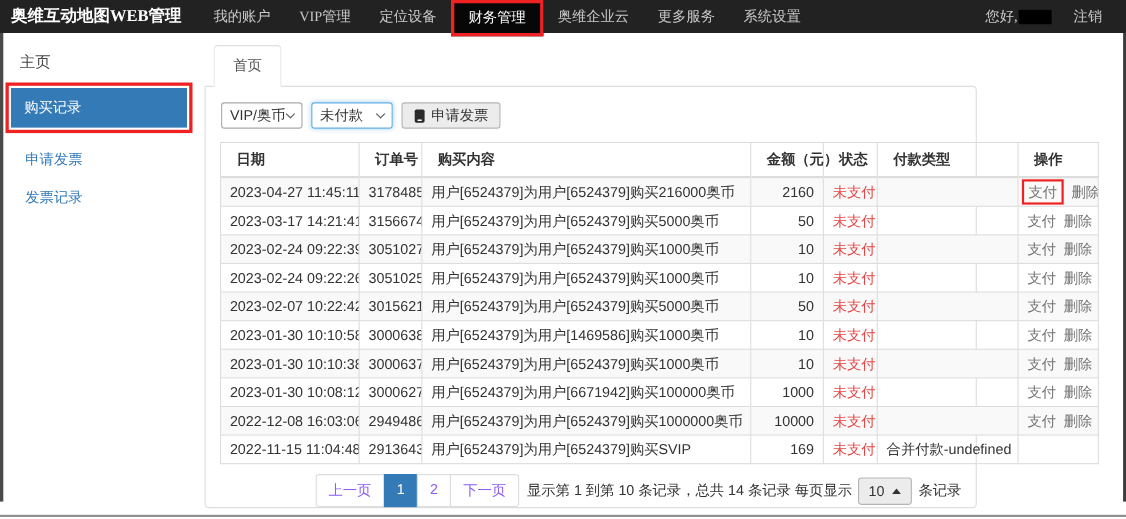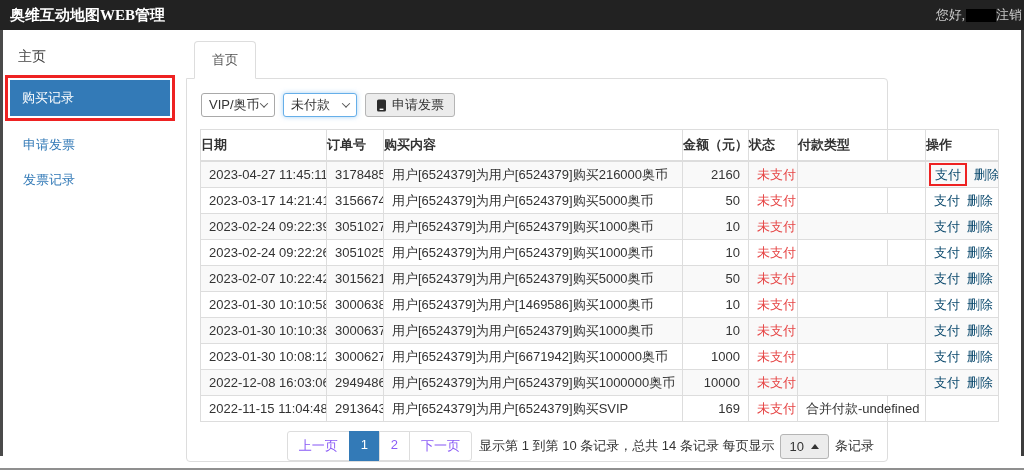--- a/index.html
+++ b/index.html
@@ -13,21 +13,21 @@
   .edge-bottom{ position:absolute; left:0; top:468px; width:1024px; height:2px; background:#8f8f8f; }
 
   
   .navbar { position:absolute; top:0; left:0; width:1024px; height:30px; background:#222;
     display:flex; align-items:stretch; z-index:10;font-family:Liberation Serif, serif; }
   .brand { color:#fff; font-weight:bold; font-size:15px; line-height:30px; padding:0 10px; white-space:nowrap; }
   .nav-items { display:flex; margin-left:6px; }
   .nav-item { color:#c9c9c9; font-size:13px; line-height:30px; padding:0 13px; white-space:nowrap; cursor:pointer; }
   .nav-item.active { background:#070707; color:#fff; }
   .nav-item.annotated { border:3px solid #ee2222; line-height:25px; height:33px; z-index:11; }
-  .nav-right { margin-left:auto; display:flex; align-items:center; padding-right:2px; }
+  .nav-right { margin-left:auto; display:flex; align-items:center; gap:20px; padding-right:22px; }
   .greeting { color:#c9c9c9; font-size:13px; display:flex; align-items:center; }
   .redaction { display:inline-block; width:30px; height:13px; background:#000; margin-left:1px; }
   .logout { color:#c9c9c9; font-size:13px; cursor:pointer; }
 
   
   .sidebar { position:absolute; left:3px; top:30px; width:182px; }
   .sidebar-header { margin:18px 0 9px 15px; font-size:14px; color:#454545; }
   .annot-sidebar { margin-left:2px; width:170px; border:3px solid #ee2222; padding:2px; }
   .sidebar-active { background:#337ab7; color:#fff; font-size:13px; padding:9px 0 9px 12px; cursor:pointer; }
   .sidebar-link { color:#337ab7; font-size:13px; margin:15px 0 0 20px; cursor:pointer; }
@@ -48,27 +48,27 @@
     border:1px solid #a9a9a9; border-radius:3px; padding:0 7px; font-size:13px; color:#333;
     background:#fff; cursor:pointer; }
   .select-box.focused { border-color:#66afe9; box-shadow:0 0 5px rgba(102,175,233,.55); }
   .caret-down { width:6px; height:6px; border-right:1.6px solid #555; border-bottom:1.6px solid #555;
     transform:rotate(45deg) translate(-1px,-1px); }
   .btn-invoice { display:flex; align-items:center; gap:5px; height:24px; border:1px solid #b5b5b5;
     border-radius:3px; background:#ececec; padding:0 10px; font-size:13px; color:#333; cursor:pointer; }
 
   
   table { border-collapse:collapse; width:100%; font-size:13px; color:#333; table-layout:fixed; }
-  th { border:1px solid #ddd; border-bottom:2px solid #ddd; padding:6px 0; text-align:left;
+  th { border:1px solid #ddd; border-bottom:2px solid #ddd; padding:6px 14px; text-align:left;
     font-weight:bold; white-space:nowrap; }
   td { border:1px solid #ddd; padding:5px 8px; line-height:15px; white-space:nowrap; overflow:hidden; }
   tbody tr:nth-child(odd) { background:#f9f9f9; }
   th.num, td.num { text-align:right; }
   td.status { color:#e64545; }
-  td.ops a { color:#0c4a6e; text-decoration:none; cursor:pointer; }
+  td.ops a { color:#737373; text-decoration:none; cursor:pointer; }
   td.ops a + a, td.ops span + a { margin-left:7px; }
   .annot-pay { display:inline-block; border:2px solid #ee2222; padding:2px 4px; margin:-5px 0 -5px -5px; }
 
   
   .pagination-row { display:flex; align-items:center; justify-content:flex-end; margin-top:9px;
     font-size:13px; color:#333; }
   .pager { display:flex; }
   .pager a { border:1px solid #ddd; padding:5px 11px; margin-left:-1px; color:#8b5cf6; background:#fff;
     text-decoration:none; font-size:13px; cursor:pointer; }
   .pager a:first-child { border-radius:3px 0 0 3px; margin-left:0; }
@@ -78,20 +78,29 @@
   .pagesize-btn { display:flex; align-items:center; gap:7px; border:1px solid #b5b5b5; background:#ececec;
     border-radius:3px; padding:4px 9px; font-size:13px; color:#333; margin-right:6px; cursor:pointer; }
   .caret-up { width:0; height:0; border-left:4px solid transparent; border-right:4px solid transparent;
     border-bottom:5px solid #333; }
 </style>
 </head>
 <body>
 
 <div class="navbar">
   <div class="brand">奥维互动地图WEB管理</div>
+  <div class="nav-items">
+    <div class="nav-item">我的账户</div>
+    <div class="nav-item">VIP管理</div>
+    <div class="nav-item">定位设备</div>
+    <div class="nav-item active annotated">财务管理</div>
+    <div class="nav-item">奥维企业云</div>
+    <div class="nav-item">更多服务</div>
+    <div class="nav-item">系统设置</div>
+  </div>
   <div class="nav-right">
     <div class="greeting">
       <span>您好,</span>
       <span class="redaction"></span>
     </div>
     <div class="logout">注销</div>
   </div>
 </div>
 
 <div class="edge-left"></div>

